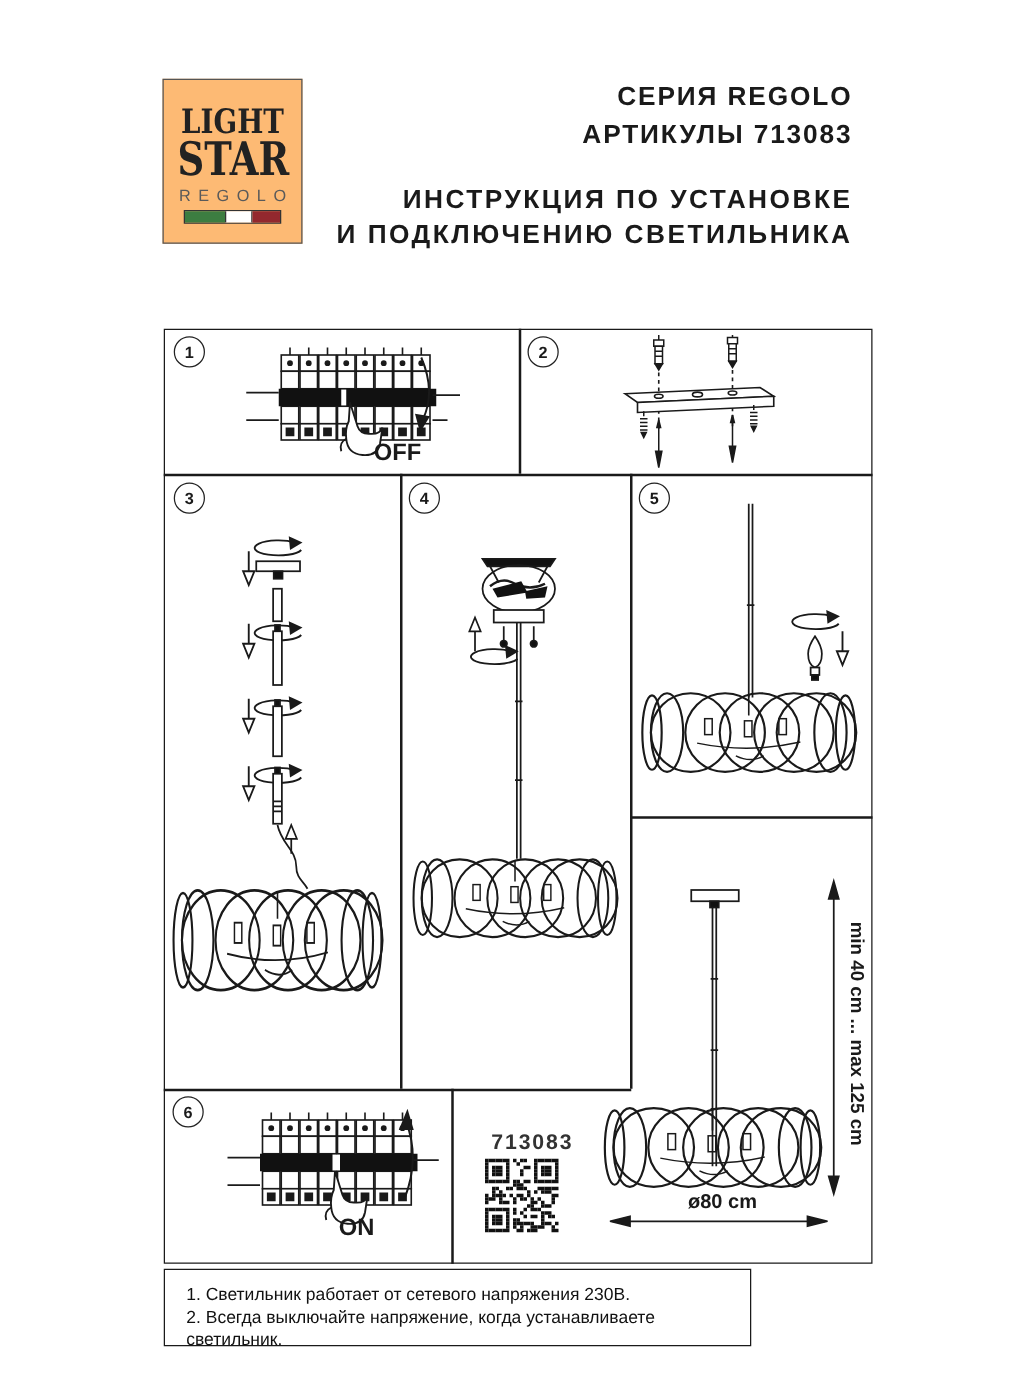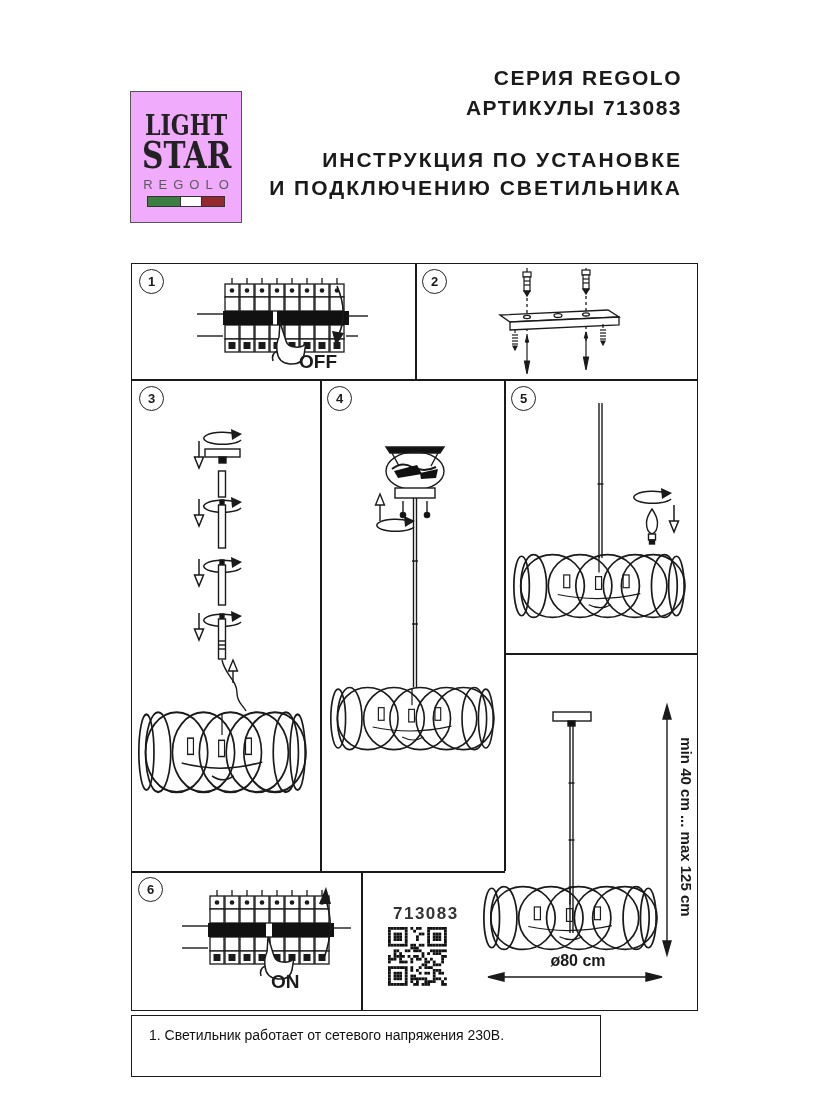--- a/index.html
+++ b/index.html
@@ -2,21 +2,21 @@
 <html><head>
 <meta charset="utf-8">
 <style>
   html,body{margin:0;padding:0;}
   body{
     width:826px;height:1100px;position:relative;background:#fff;
     font-family:"Liberation Sans",sans-serif;color:#1a1a1a;overflow:hidden;
   }
   .abs{position:absolute;}
   
-  .logo-box{left:130px;top:63px;width:110px;height:130px;border:1px solid #555;background:#f0abfc;margin-top:28px;}
+  .logo-box{left:130px;top:63px;width:110px;height:130px;border:1px solid #555;background:#fdba74;}
   .logo-inner{position:absolute;left:0;top:0;width:110px;text-align:center;}
   .logo-l1{font-family:"DejaVu Serif",serif;font-weight:bold;font-size:27px;line-height:27px;margin-top:20px;transform:scaleX(0.82);color:#222;}
   .logo-l2{font-family:"DejaVu Serif",serif;font-weight:bold;font-size:37px;line-height:33px;transform:scaleX(0.80);color:#222;}
   .logo-l3{font-size:13px;letter-spacing:6px;color:#5a5a5a;margin-top:5px;padding-left:6px;}
   .flag{position:absolute;left:16px;top:104px;width:76px;height:9px;border:1px solid #333;display:flex;}
   .flag .g{flex:0 0 42%;background:#3c7d41;}
   .flag .w{flex:0 0 29%;background:#fff;border-left:1px solid #333;border-right:1px solid #333;box-sizing:border-box;}
   .flag .r{flex:1;background:#93282e;}
   .hdr{right:144px;top:66px;text-align:right;}
   .hdr .s1{font-size:21px;font-weight:bold;letter-spacing:1.5px;line-height:24px;margin-bottom:6px;}
@@ -512,13 +512,14 @@
       <rect x="33.599999999999994" y="56" width="2.8" height="2.8" fill="#111"></rect>
       <rect x="36.4" y="56" width="2.8" height="2.8" fill="#111"></rect>
       <rect x="39.199999999999996" y="56" width="2.8" height="2.8" fill="#111"></rect>
       <rect x="53.199999999999996" y="56" width="2.8" height="2.8" fill="#111"></rect>
       <rect x="56" y="56" width="2.8" height="2.8" fill="#111"></rect>
     </g>
 </svg>
 
 <div class="abs notes-box">
   <div>1. Светильник работает от сетевого напряжения 230В.</div>
+  <div>2. Всегда выключайте напряжение, когда устанавливаете светильник.</div>
 </div>
 
 </body></html>

